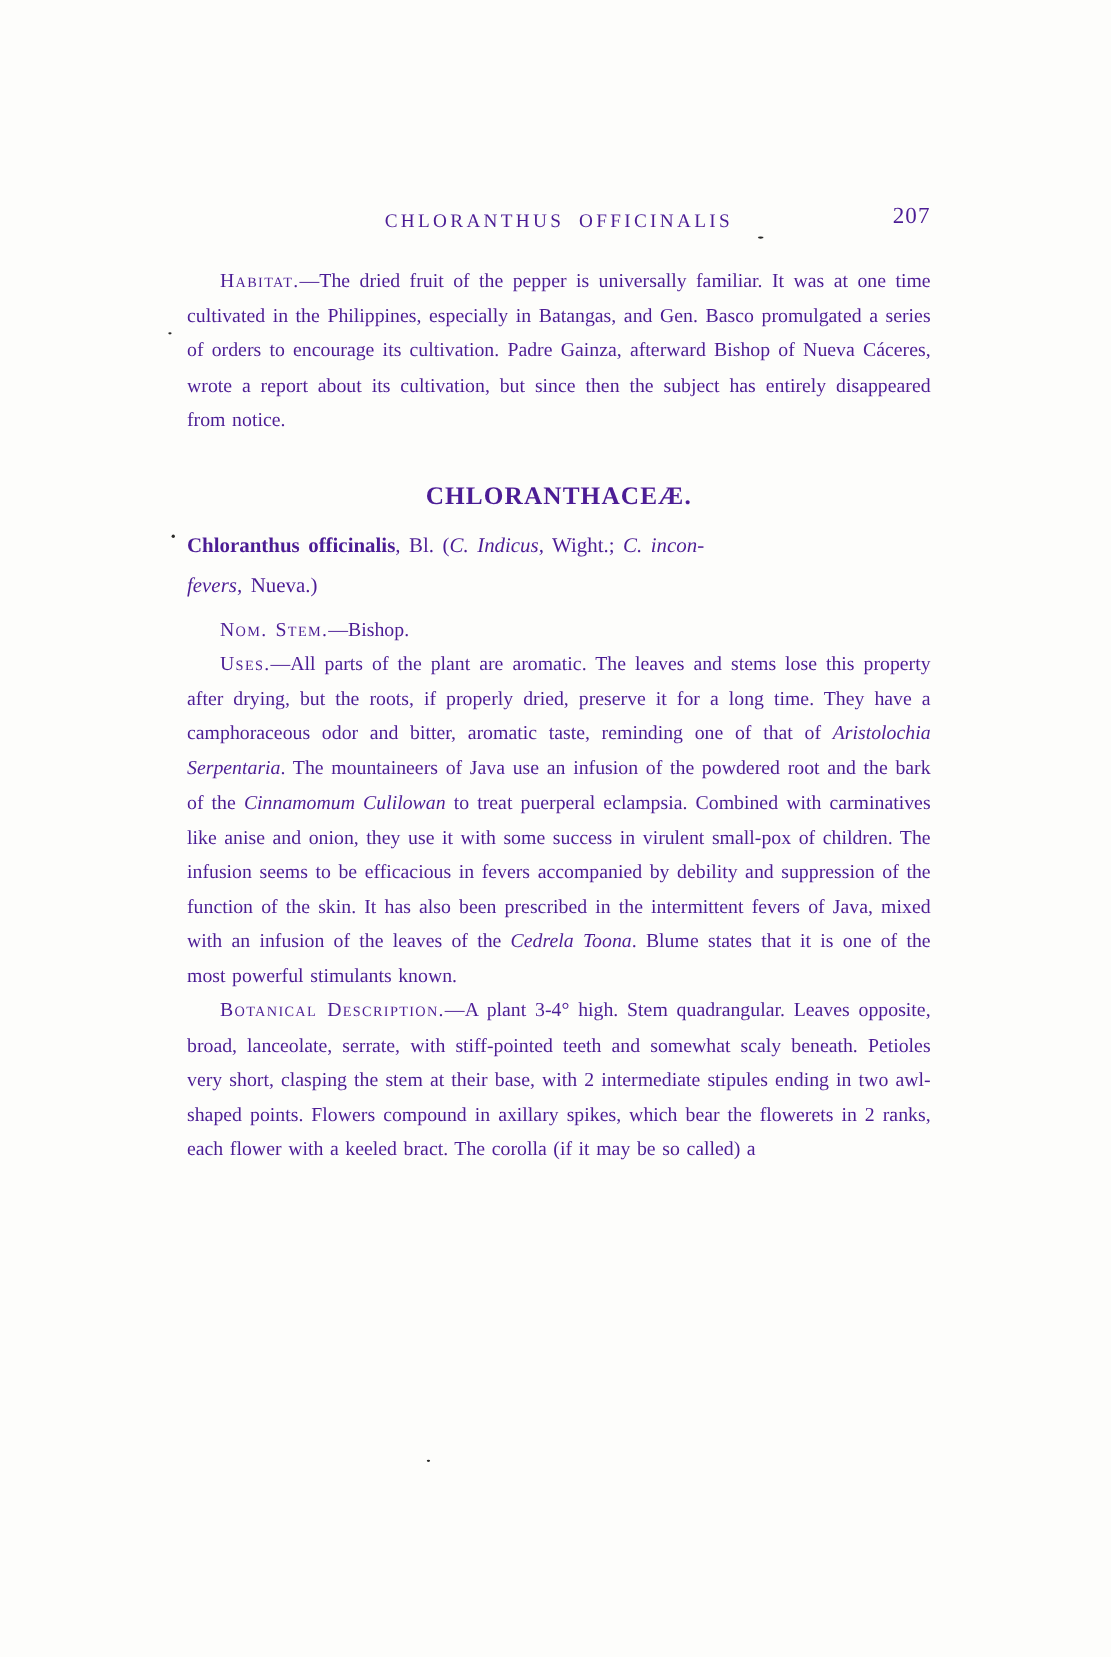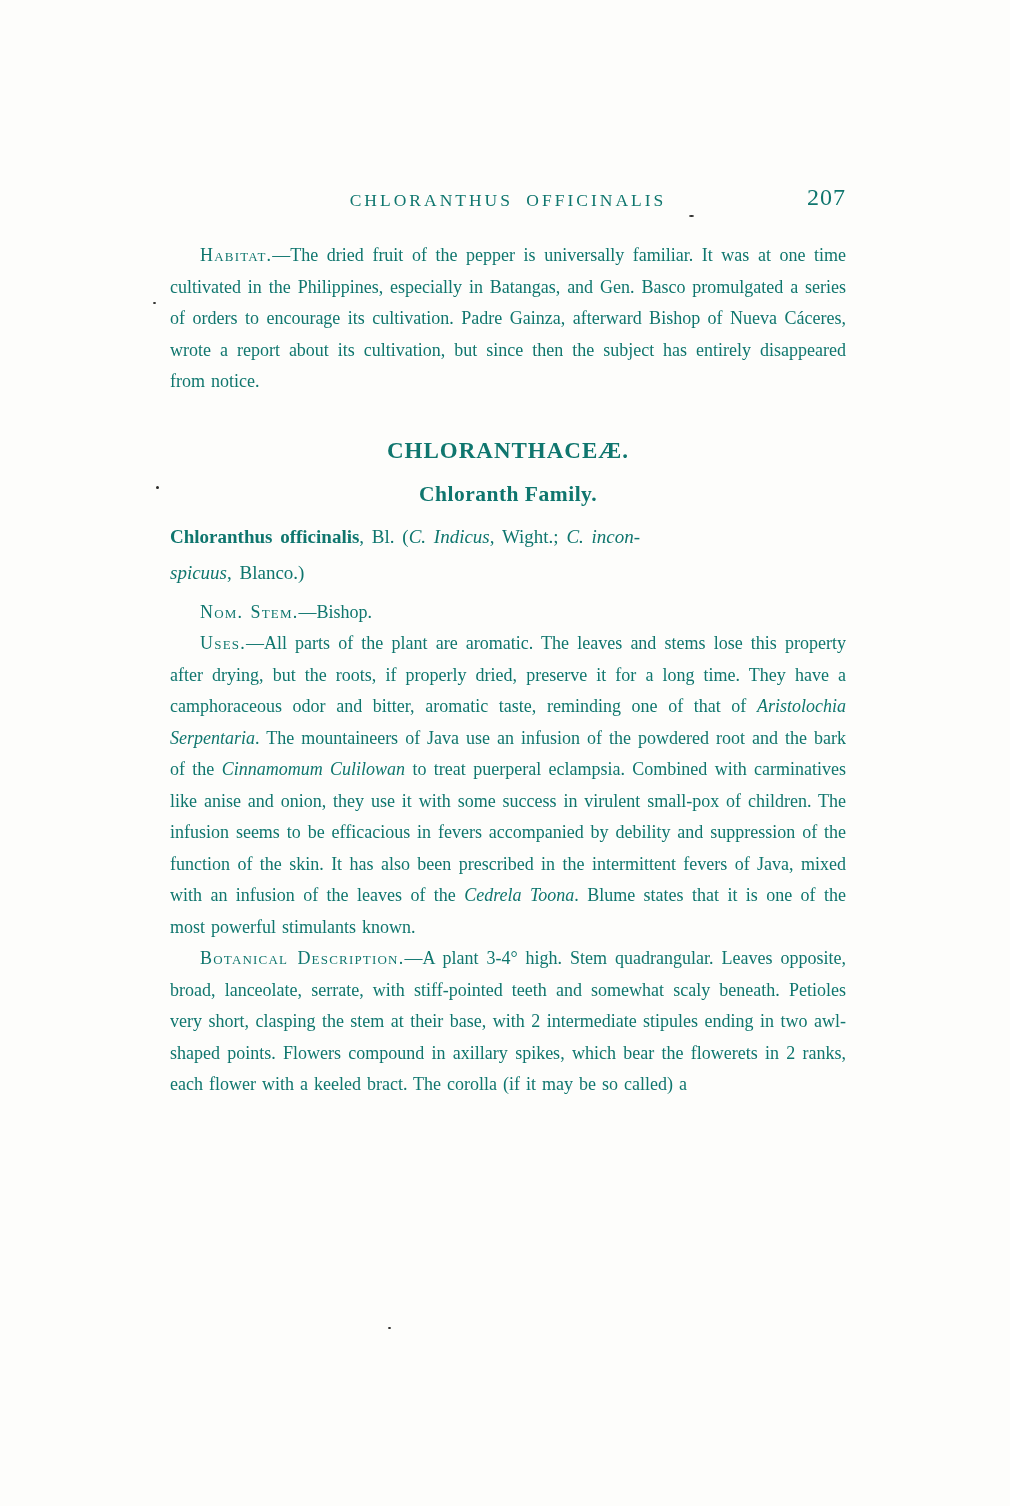--- a/index.html
+++ b/index.html
@@ -6,21 +6,21 @@
     margin: 0;
     padding: 0;
     background: #e8e8e8;
   }
   .page {
     position: relative;
     width: 1010px;
     height: 1506px;
     margin: 0 auto;
     background: #fdfdfb;
-    color: #0f766e;
+    color: #4c1d95;
     font-family: "Liberation Serif", "DejaVu Serif", serif;
     overflow: hidden;
   }
   .text-block {
     position: absolute;
     left: 170px;
     top: 190px;
     width: 676px;
   }
   
@@ -32,21 +32,21 @@
     text-align: center;
     font-size: 17.5px;
     letter-spacing: 3px;
     word-spacing: 6px;
     font-weight: normal;
   }
   .page-number {
     position: absolute;
     right: 0;
     top: -6px;
-    font-size: 24px;
+    font-size: 21px;
     letter-spacing: 1px;
   }
   
   .body-par {
     margin: 0;
     font-size: 18px;
     line-height: 31.5px;
     text-align: justify;
     text-indent: 30px;
     word-spacing: 1.5px;
@@ -105,23 +105,22 @@
 
     <div class="running-head">
       <div class="running-title">CHLORANTHUS OFFICINALIS</div>
       <div class="page-number">207</div>
     </div>
 
     <p class="body-par" id="habitat-paragraph"><span class="run-sc">Habitat.</span><span class="run-n">—The dried fruit of the pepper is universally familiar. It was at one time cultivated in the Philippines, especially in Batangas, and Gen. Basco promulgated a series of orders to encourage its cultivation. Padre Gainza, afterward Bishop of Nueva Cáceres, wrote a report about its cultivation, but since then the subject has entirely disappeared from notice.</span></p>
 
     <h1 class="family-heading">CHLORANTHACEÆ.</h1>
 
-    <h2 class="family-subheading">Chloranth Family.</h2>
 
-    <p class="body-par species-line"><span class="run-b">Chloranthus officinalis</span><span class="run-n">, Bl.  (</span><span class="run-i">C. Indicus</span><span class="run-n">, Wight.; </span><span class="run-i">C. incon-</span><br><span class="run-i">spicuus</span><span class="run-n">, Blanco.)</span></p>
+    <p class="body-par species-line"><span class="run-b">Chloranthus officinalis</span><span class="run-n">, Bl.  (</span><span class="run-i">C. Indicus</span><span class="run-n">, Wight.; </span><span class="run-i">C. incon-</span><br><span class="run-i">fevers</span><span class="run-n">, Nueva.)</span></p>
 
     <p class="body-par" id="nom-vulg-paragraph"><span class="run-sc">Nom. Stem.</span><span class="run-n">—Bishop.</span></p>
 
     <p class="body-par" id="uses-paragraph"><span class="run-sc">Uses.</span><span class="run-n">—All parts of the plant are aromatic. The leaves and stems lose this property after drying, but the roots, if properly dried, preserve it for a long time. They have a camphoraceous odor and bitter, aromatic taste, reminding one of that of </span><span class="run-i">Aristolochia Serpentaria</span><span class="run-n">. The mountaineers of Java use an infusion of the powdered root and the bark of the </span><span class="run-i">Cinnamomum Culilowan</span><span class="run-n"> to treat puerperal eclampsia. Combined with carminatives like anise and onion, they use it with some success in virulent small-pox of children. The infusion seems to be efficacious in fevers accompanied by debility and suppression of the function of the skin. It has also been prescribed in the intermittent fevers of Java, mixed with an infusion of the leaves of the </span><span class="run-i">Cedrela Toona</span><span class="run-n">. Blume states that it is one of the most powerful stimulants known.</span></p>
 
     <p class="body-par" id="botanical-paragraph"><span class="run-sc">Botanical Description.</span><span class="run-n">—A plant 3-4° high. Stem quadrangular. Leaves opposite, broad, lanceolate, serrate, with stiff-pointed teeth and somewhat scaly beneath. Petioles very short, clasping the stem at their base, with 2 intermediate stipules ending in two awl-shaped points. Flowers compound in axillary spikes, which bear the flowerets in 2 ranks, each flower with a keeled bract. The corolla (if it may be so called) a</span></p>
 
   </div>
 
   <div class="speck speck-1"></div>

